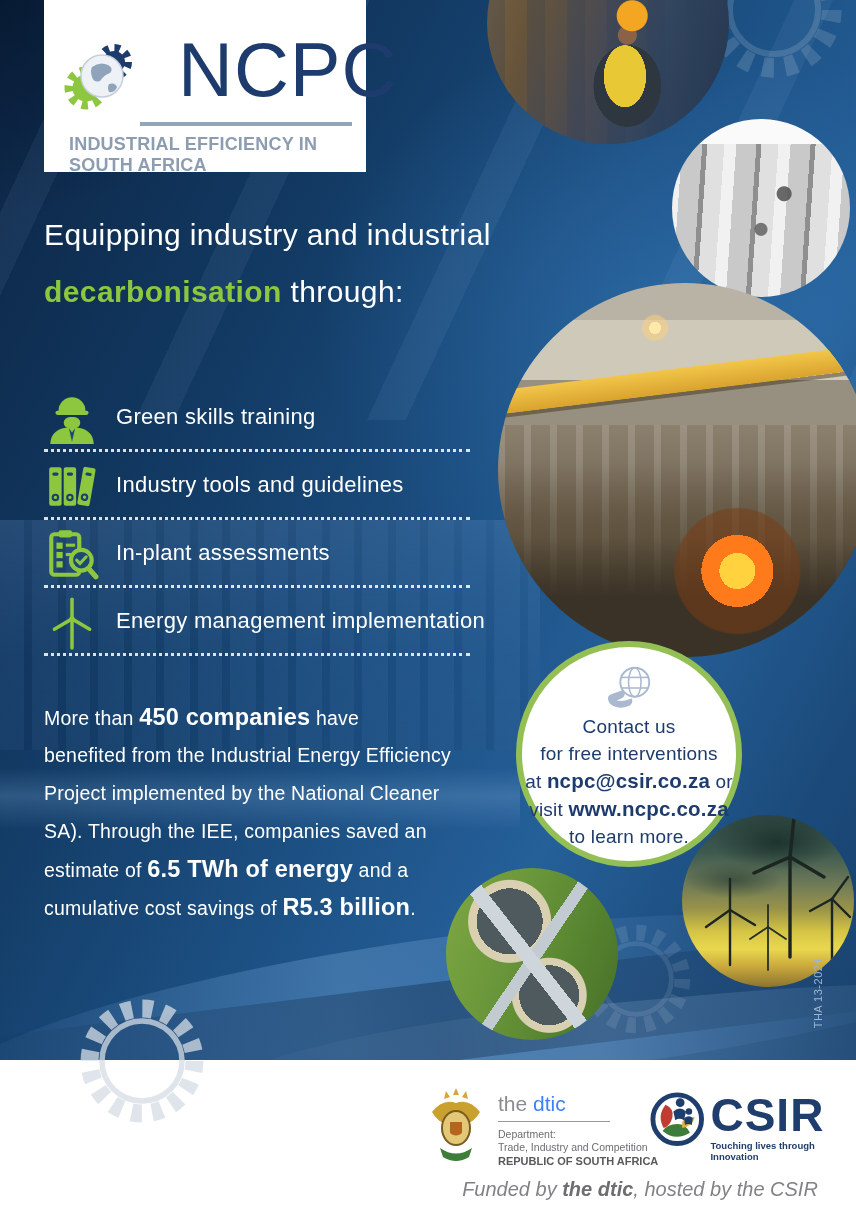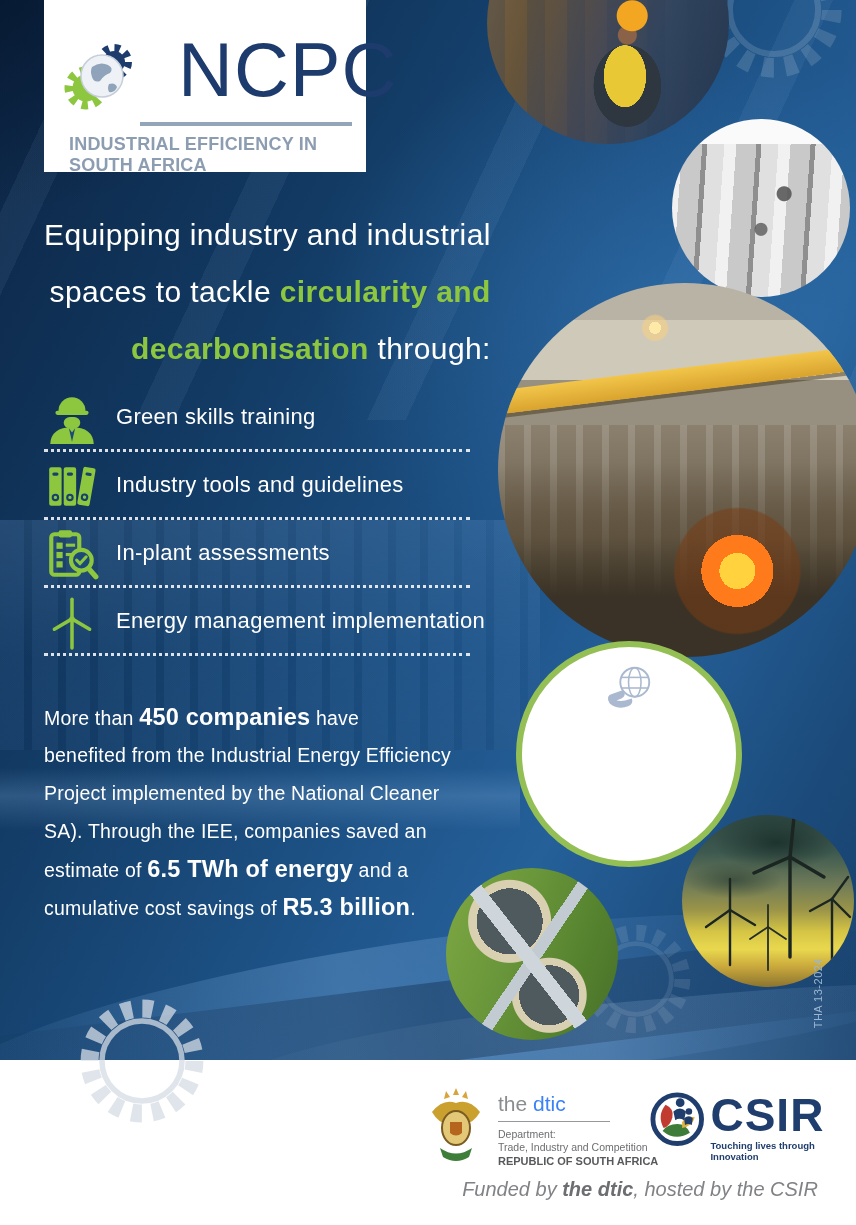--- a/index.html
+++ b/index.html
@@ -82,21 +82,21 @@
   .contact .cicon{margin:14px auto 2px;width:54px;height:50px;}
   .contact-text{font-size:19px;line-height:27px;letter-spacing:.2px;}
   .contact-text .seg-b{font-weight:bold;font-size:20.5px;}
   
   .logobox{position:absolute;left:44px;top:0;width:322px;height:172px;background:#fff;z-index:5;}
   .logomark{position:absolute;left:18px;top:40px;width:76px;height:76px;}
   .logoname{position:absolute;left:94px;top:26px;font-size:76px;letter-spacing:1px;color:var(--navy);font-weight:400;margin-left:40px;}
   .logorule{position:absolute;left:96px;top:122px;width:212px;height:4px;background:#93a5b8;}
   .logotag{position:absolute;left:25px;top:134px;font-size:18px;font-weight:bold;color:#8d9db1;letter-spacing:.2px;}
   
-  .headline{position:absolute;left:44px;top:206px;z-index:5;color:#fff;font-size:30px;line-height:57px;letter-spacing:.4px;text-align:right;}
+  .headline{position:absolute;left:44px;top:206px;z-index:5;color:#fff;font-size:30px;line-height:57px;letter-spacing:.4px;}
   .headline .seg-b{color:var(--green);font-weight:bold;}
   
   .services{position:absolute;left:44px;top:384px;width:426px;z-index:5;}
   .srow{display:flex;align-items:center;height:68px;border-bottom:3px dotted rgba(255,255,255,.85);}
   .srow .sicon{width:56px;height:54px;flex:0 0 56px;margin-right:16px;}
   .srow .slabel{color:#fff;font-size:22px;letter-spacing:.3px;white-space:nowrap;}
   
   .impact{position:absolute;left:44px;top:698px;width:470px;z-index:5;color:#fff;font-size:19.5px;letter-spacing:.2px;}
   .impact .iline{height:38px;line-height:38px;white-space:nowrap;}
   .impact .seg-b{font-weight:bold;font-size:23.5px;}
@@ -189,20 +189,27 @@
   <div class="contact">
     <div class="cicon">
       <svg viewBox="0 0 56 52" fill="none">
         <circle cx="34" cy="22" r="15" stroke="#aab9cf" stroke-width="2"></circle>
         <ellipse cx="34" cy="22" rx="6.5" ry="15" stroke="#aab9cf" stroke-width="1.6"></ellipse>
         <line x1="20" y1="17" x2="48" y2="17" stroke="#aab9cf" stroke-width="1.6"></line>
         <line x1="20" y1="28" x2="48" y2="28" stroke="#aab9cf" stroke-width="1.6"></line>
         <path d="M8 44 q-5 -8 3 -10 l11 -4 q4 6 -2 9 l-5 2 q5 1 9 0 l7 -2 q2 6 -4 8 q-10 4 -19 -3 z" fill="#aab9cf"></path>
       </svg>
     </div>
+    <div class="contact-text">
+      <div>Contact us</div>
+      <div>for free interventions</div>
+      <div><span>at </span><span class="seg-b">ncpc@csir.co.za</span><span> or</span></div>
+      <div><span>visit </span><span class="seg-b">www.ncpc.co.za</span></div>
+      <div>to learn more.</div>
+    </div>
   </div>
 
   <div class="logobox">
     <div class="logomark">
       <svg viewBox="0 0 76 76">
         <g>
             <circle cx="52" cy="22" r="14" fill="none" stroke="#1d3c6d" stroke-width="8" stroke-dasharray="5.5 5.5"></circle>
             <circle cx="52" cy="22" r="11" fill="#1d3c6d"></circle>
           </g>
         <g>
@@ -214,21 +221,20 @@
         <path d="M47 44 q6 -2 8 3 q-2 6 -8 5 q-2 -4 0 -8 z" fill="#8fa3ba"></path>
       </svg>
     </div>
     <div class="logoname">NCPC</div>
     <div class="logorule"></div>
     <div class="logotag">INDUSTRIAL EFFICIENCY IN SOUTH AFRICA</div>
   </div>
 
   <div class="headline">
     <div>Equipping industry and industrial</div>
-    <div><span>spaces to tackle </span><span class="seg-b">circularity and</span></div>
     <div><span class="seg-b">decarbonisation</span><span> through:</span></div>
   </div>
 
   <div class="services">
     <div class="srow">
       <div class="sicon">
         <svg viewBox="0 0 54 54" fill="#8dc63f">
           <path d="M14 20 a13 13 0 0 1 26 0 l0 1 -26 0 z"></path>
           <rect x="11" y="20" width="32" height="4" rx="2"></rect>
           <rect x="19" y="26" width="16" height="11" rx="6"></rect>

